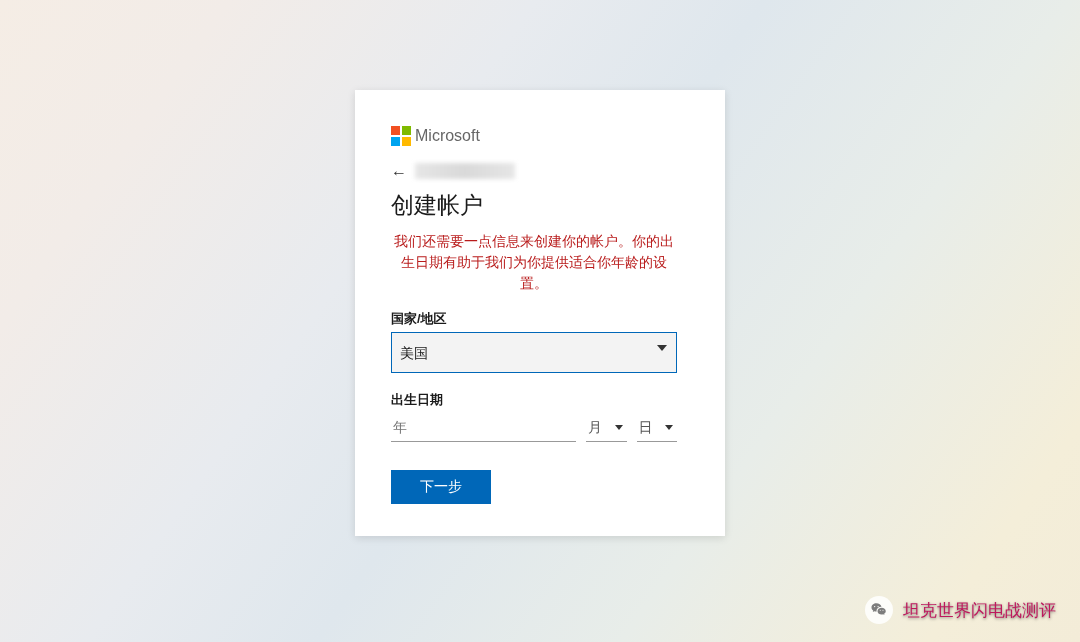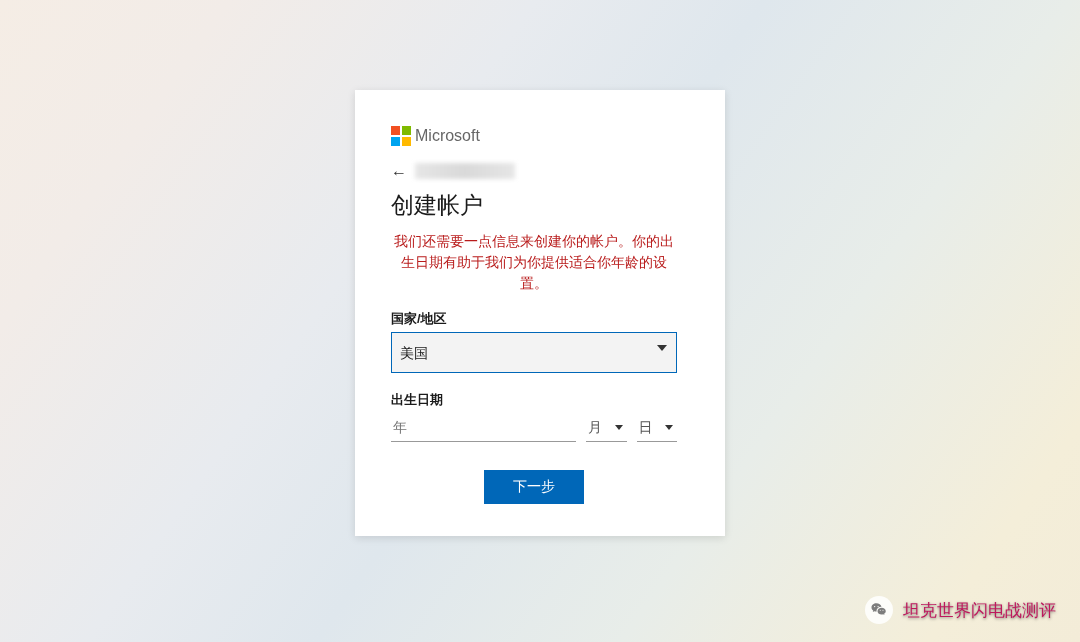--- a/index.html
+++ b/index.html
@@ -152,21 +152,21 @@
       top: 12px;
       width: 0;
       height: 0;
       border-left: 4px solid transparent;
       border-right: 4px solid transparent;
       border-top: 5px solid #333;
       pointer-events: none;
     }
     .btn-row {
       display: flex;
-      justify-content: center;
+      justify-content: flex-start;
     }
     .btn-next {
       background: #0067b8;
       color: #fff;
       border: none;
       padding: 8px 28px;
       font-size: 14px;
       cursor: pointer;
       min-width: 100px;
     }

